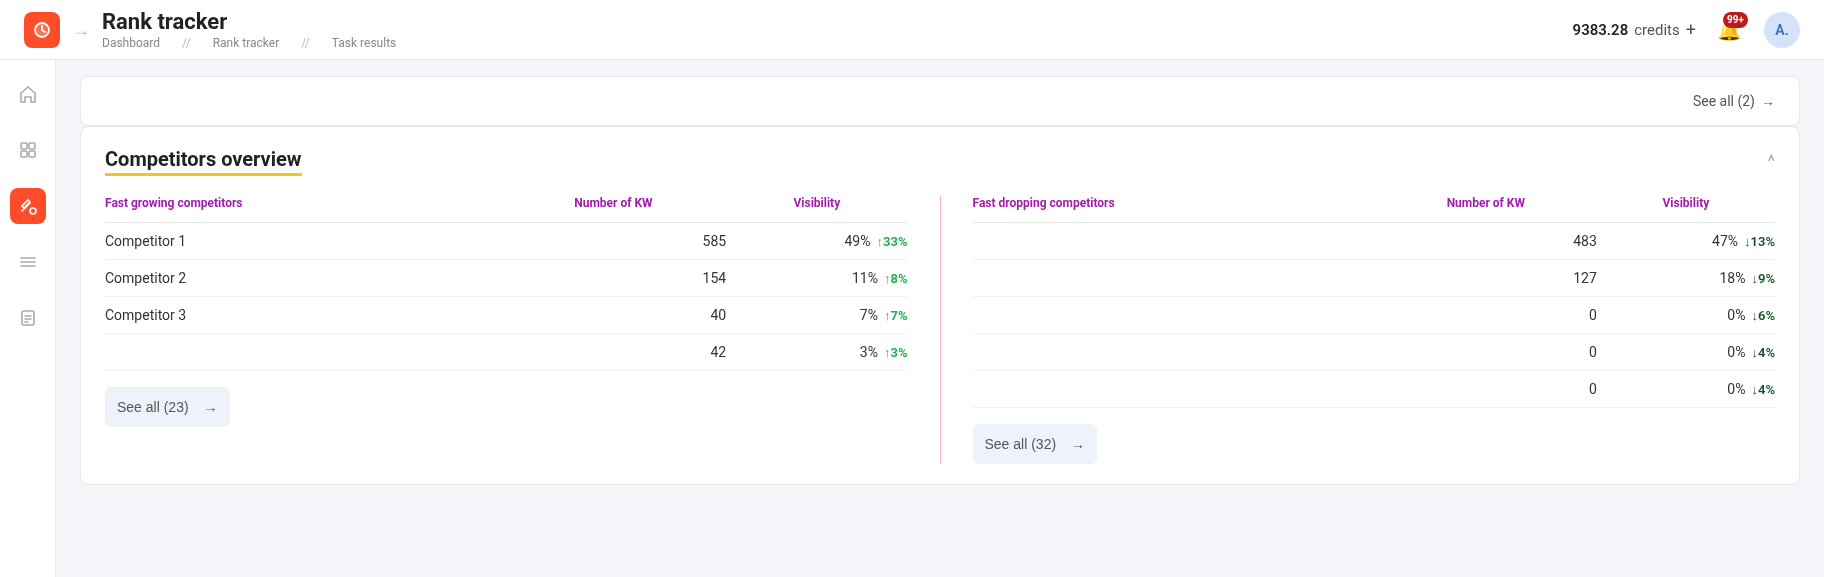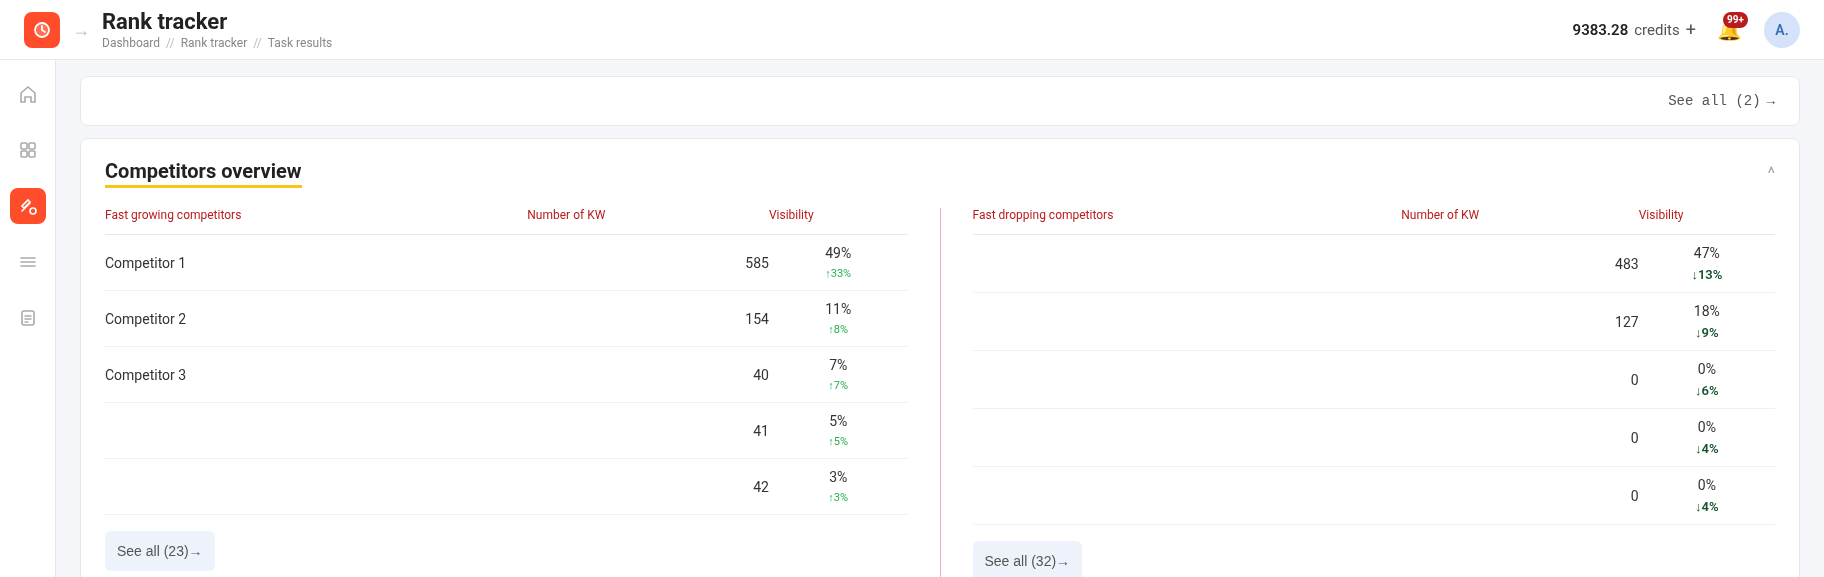--- a/index.html
+++ b/index.html
@@ -40,21 +40,21 @@
     .page-title-block {
       flex: 1;
     }
     .page-title-block h1 {
       font-size: 22px;
       font-weight: 700;
       color: #222;
     }
     .breadcrumb {
       display: flex;
-      gap: 6px;
+      gap: 22px;
       font-size: 12px;
       color: #888;
       margin-top: 2px;
     }
     .breadcrumb span { color: #888; }
     .breadcrumb .sep { color: #bbb; }
 
     .nav-right {
       display: flex;
       align-items: center;
@@ -137,27 +137,25 @@
     .main {
       margin-top: 60px;
       margin-left: 56px;
       padding: 16px 24px;
     }
 
     
     .top-bar {
       background: #fff;
       border-radius: 8px;
-      margin-bottom: 12px;
       display: flex;
       align-items: center;
       justify-content: flex-end;
       padding: 16px 24px;
       border: 1px solid #e8e8e8;
-      font-family: Liberation Mono, monospace;
     }
     .see-all-link {
       display: flex;
       align-items: center;
       gap: 6px;
       color: #555;
       font-size: 14px;
       cursor: pointer;
       text-decoration: none;
     }
@@ -202,53 +200,52 @@
       padding-left: 32px;
       margin-left: 32px;
     }
 
     table {
       width: 100%;
       border-collapse: collapse;
     }
     thead th {
       font-size: 12px;
-      color: #b91c1c;
-      font-weight: 400;
+      color: #a21caf;
+      font-weight: 700;
       text-align: left;
       padding: 0 0 12px 0;
       border-bottom: 1px solid #e8e8e8;
     }
     thead th:not(:first-child) {
-      text-align: left;
+      text-align: center;
     }
     tbody td {
       padding: 10px 0;
       font-size: 14px;
       color: #333;
       border-bottom: 1px solid #f0f0f0;
     }
     tbody td:not(:first-child) {
       text-align: right;
     }
     .visibility-cell {
       display: flex;
       align-items: center;
       justify-content: flex-end;
       gap: 6px;
-      flex-direction: column;
-    }
-    .up { color: #22b14c; font-weight: 400; font-size: 11px; }
+    }
+    .up { color: #22b14c; font-weight: 700; font-size: 13px; }
     .down { color: #14532d; font-weight: 600; font-size: 13px; }
     .footer-btn {
       flex: 1;
       display: flex;
       align-items: center;
       justify-content: center;
-      gap: 0;
+      gap: 15px;
       padding: 12px;
       background: #eef2fb;
       border-radius: 6px;
       font-size: 14px;
       color: #555;
       cursor: pointer;
       border: none;
     }
   </style>
 </head>
@@ -378,30 +375,20 @@
       <td>40</td>
       <td>
         <div class="visibility-cell">
           <span>7%</span>
           <span class="up">↑7%</span>
         </div>
       </td>
               </tr>
               <tr>
       <td></td>
-      <td>41</td>
-      <td>
-        <div class="visibility-cell">
-          <span>5%</span>
-          <span class="up">↑5%</span>
-        </div>
-      </td>
-              </tr>
-              <tr>
-      <td></td>
       <td>42</td>
       <td>
         <div class="visibility-cell">
           <span>3%</span>
           <span class="up">↑3%</span>
         </div>
       </td>
               </tr>
             </tbody>
         </table>

